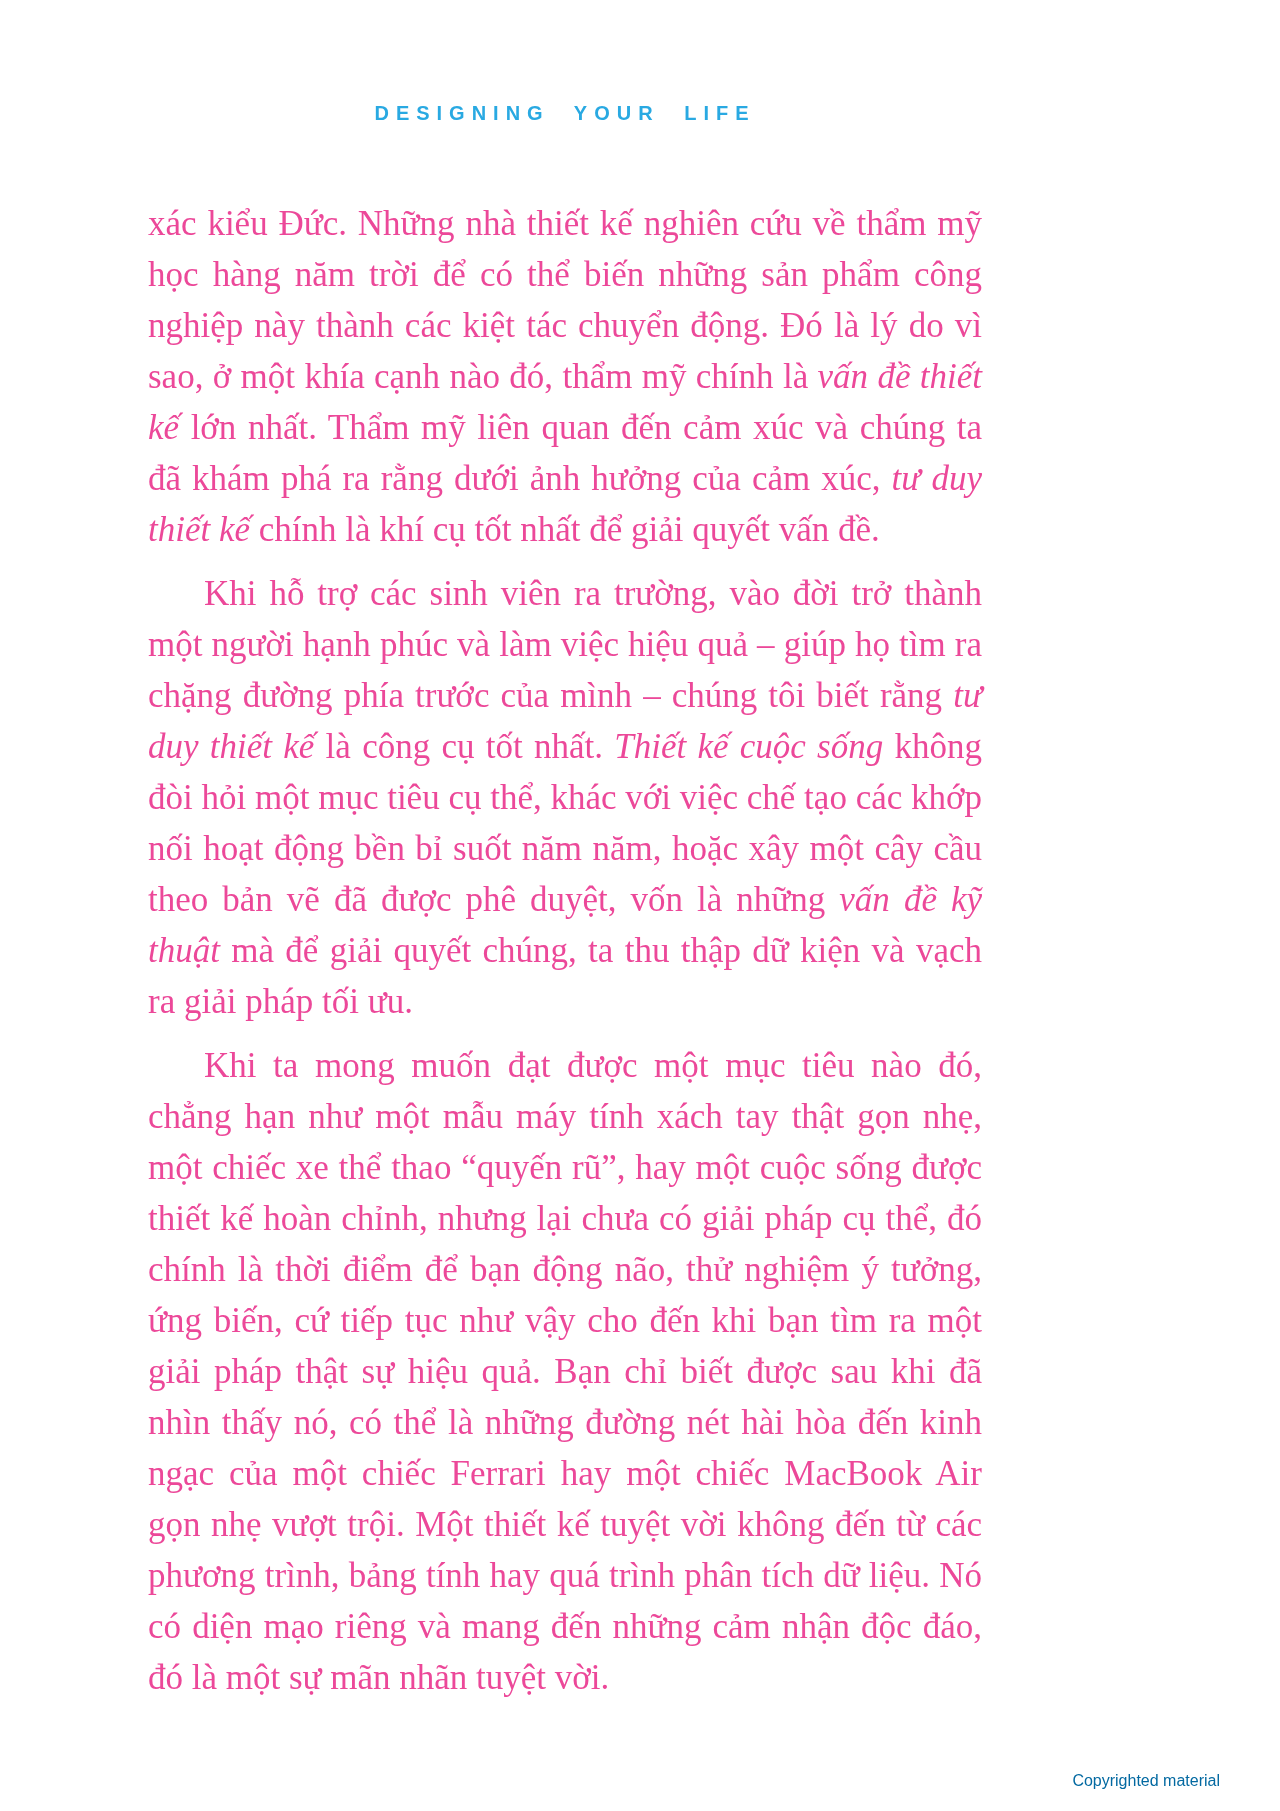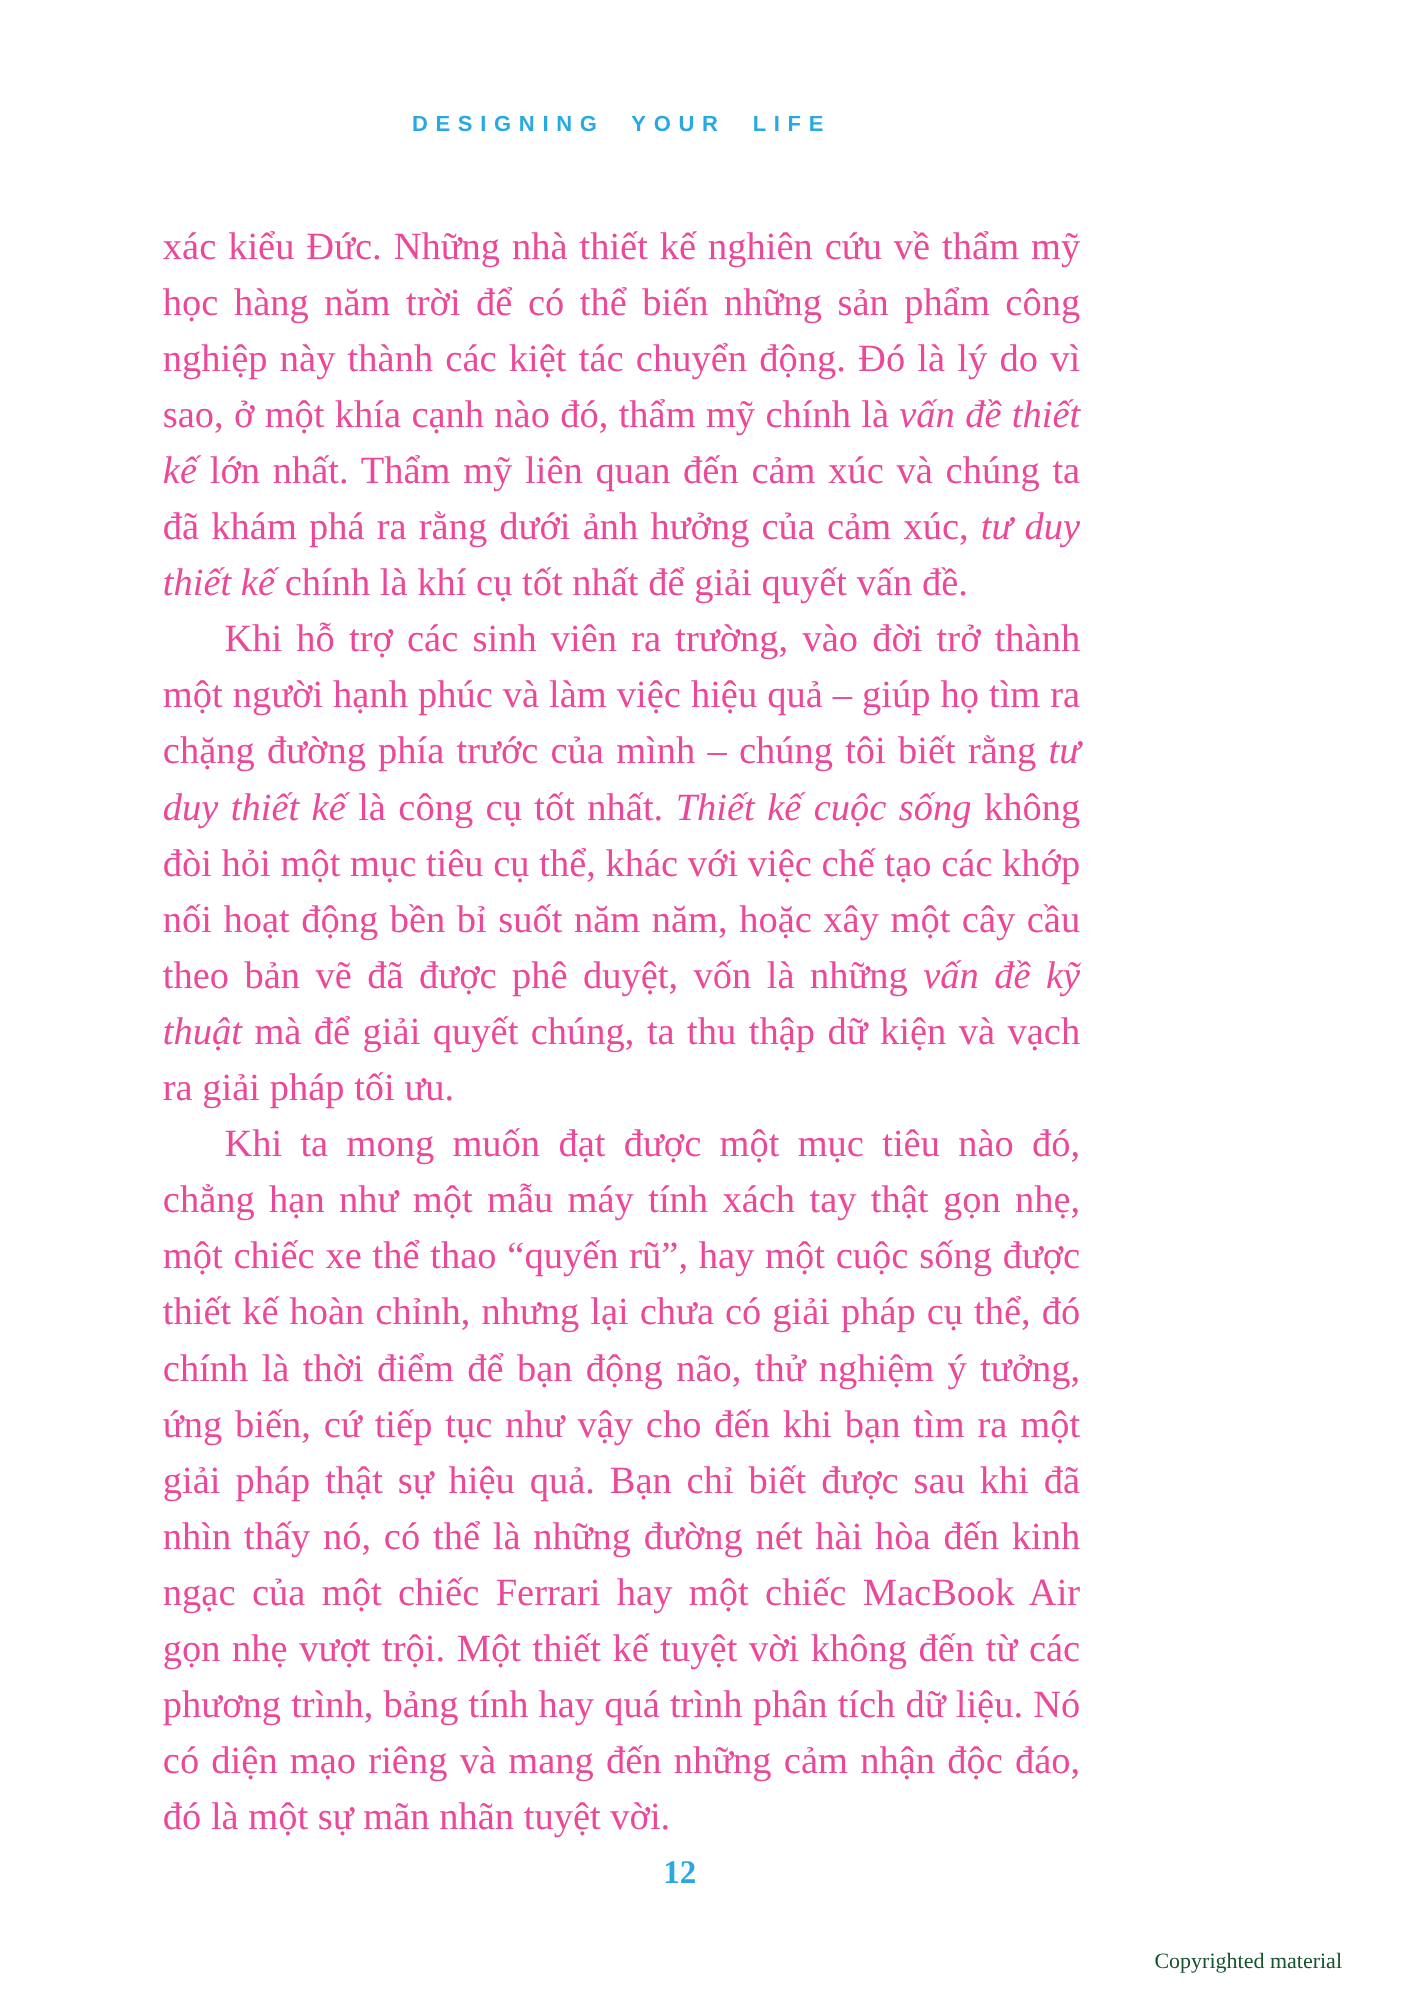--- a/index.html
+++ b/index.html
@@ -28,53 +28,52 @@
     left: 148px;
     top: 198px;
     width: 834px;
     font-family: "Liberation Serif", "DejaVu Serif", serif;
     font-size: 35px;
     line-height: 51px;
     color: #ec4899;
     text-align: justify;
   }
   .para { margin: 0; }
-  .para + .para { }
+  .para + .para { margin-top: 13px; }
   .para.indent { text-indent: 56px; }
   .para em { font-style: italic; }
   .page-number {
     position: absolute;
     top: 1686px;
     left: 0;
     width: 100%;
     text-align: center;
     font-family: "Liberation Serif", serif;
     font-weight: 700;
     font-size: 30px;
     color: var(--accent, #29a9e2);
   }
   .copyright-note {
     position: absolute;
     top: 1772px;
     right: 16px;
-    font-family: Liberation Serif, serif;
-    font-size: 20px;
-    color: #14532d;
+    font-family: Liberation Sans, sans-serif;
+    font-size: 16px;
+    color: #0369a1;
   }
 </style>
 </head>
 <body>
 
 <div class="page">
 
   <div class="running-head">DESIGNING YOUR LIFE</div>
 
   <div class="body-text">
       <p class="para"><span>xác kiểu Đức. Những nhà thiết kế nghiên cứu về thẩm mỹ học hàng năm trời để có thể biến những sản phẩm công nghiệp này thành các kiệt tác chuyển động. Đó là lý do vì sao, ở một khía cạnh nào đó, thẩm mỹ chính là </span><em>vấn đề thiết kế</em><span> lớn nhất. Thẩm mỹ liên quan đến cảm xúc và chúng ta đã khám phá ra rằng dưới ảnh hưởng của cảm xúc, </span><em>tư duy thiết kế</em><span> chính là khí cụ tốt nhất để giải quyết vấn đề.</span></p>
       <p class="para indent"><span>Khi hỗ trợ các sinh viên ra trường, vào đời trở thành một người hạnh phúc và làm việc hiệu quả – giúp họ tìm ra chặng đường phía trước của mình – chúng tôi biết rằng </span><em>tư duy thiết kế</em><span> là công cụ tốt nhất. </span><em>Thiết kế cuộc sống</em><span> không đòi hỏi một mục tiêu cụ thể, khác với việc chế tạo các khớp nối hoạt động bền bỉ suốt năm năm, hoặc xây một cây cầu theo bản vẽ đã được phê duyệt, vốn là những </span><em>vấn đề kỹ thuật</em><span> mà để giải quyết chúng, ta thu thập dữ kiện và vạch ra giải pháp tối ưu.</span></p>
       <p class="para indent"><span>Khi ta mong muốn đạt được một mục tiêu nào đó, chẳng hạn như một mẫu máy tính xách tay thật gọn nhẹ, một chiếc xe thể thao “quyến rũ”, hay một cuộc sống được thiết kế hoàn chỉnh, nhưng lại chưa có giải pháp cụ thể, đó chính là thời điểm để bạn động não, thử nghiệm ý tưởng, ứng biến, cứ tiếp tục như vậy cho đến khi bạn tìm ra một giải pháp thật sự hiệu quả. Bạn chỉ biết được sau khi đã nhìn thấy nó, có thể là những đường nét hài hòa đến kinh ngạc của một chiếc Ferrari hay một chiếc MacBook Air gọn nhẹ vượt trội. Một thiết kế tuyệt vời không đến từ các phương trình, bảng tính hay quá trình phân tích dữ liệu. Nó có diện mạo riêng và mang đến những cảm nhận độc đáo, đó là một sự mãn nhãn tuyệt vời.</span></p>
     </div>
 
-  <div class="page-number">12</div>
 
   <div class="copyright-note">Copyrighted material</div>
 
 </div>
 
 </body></html>

